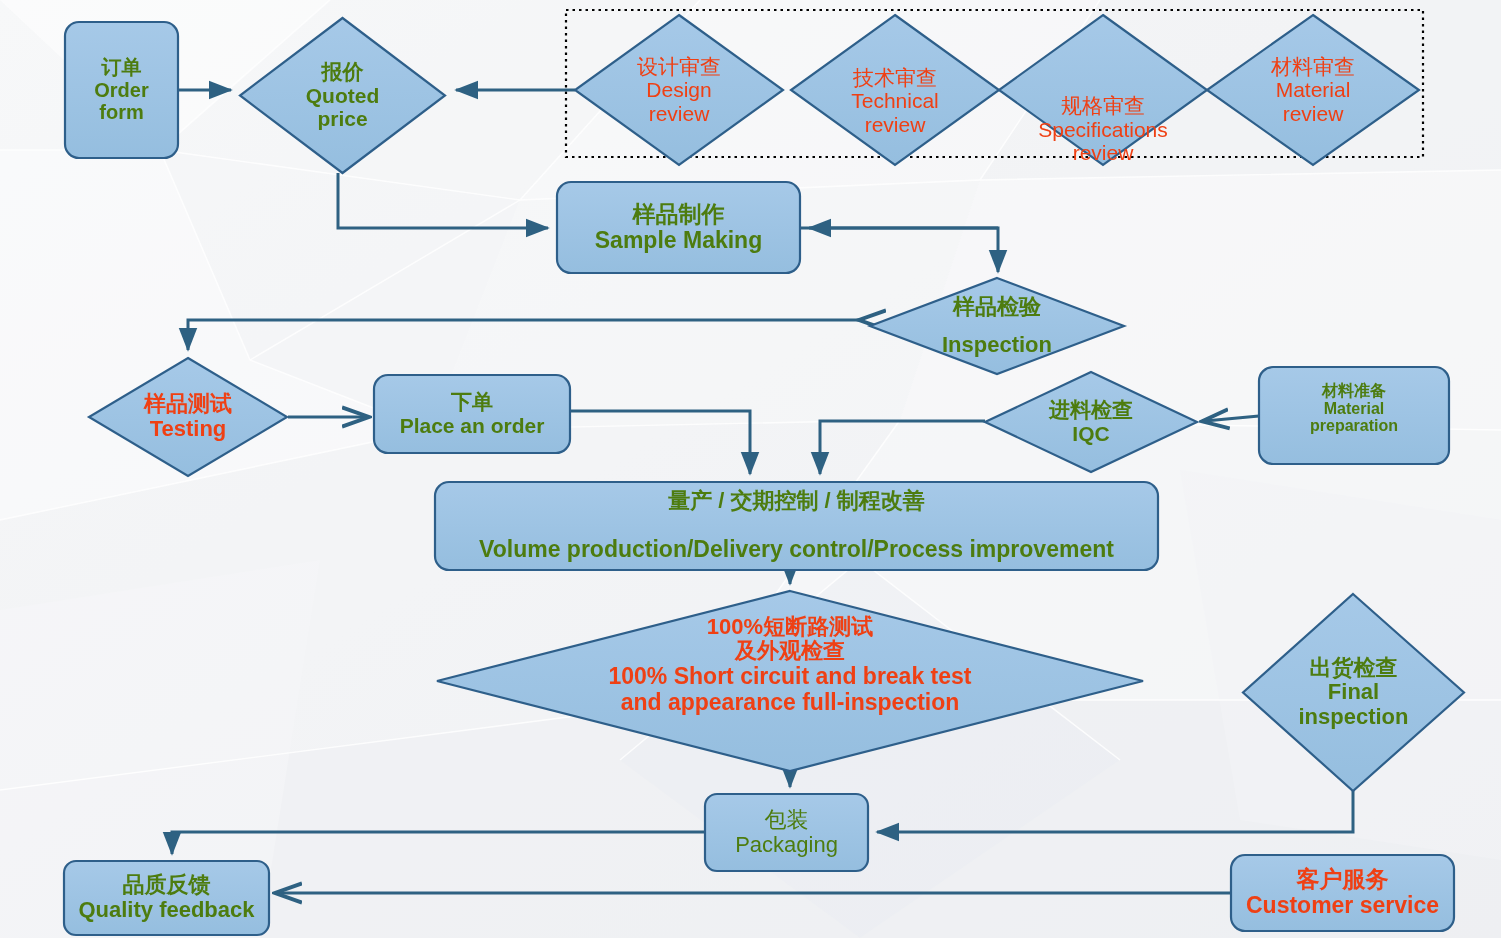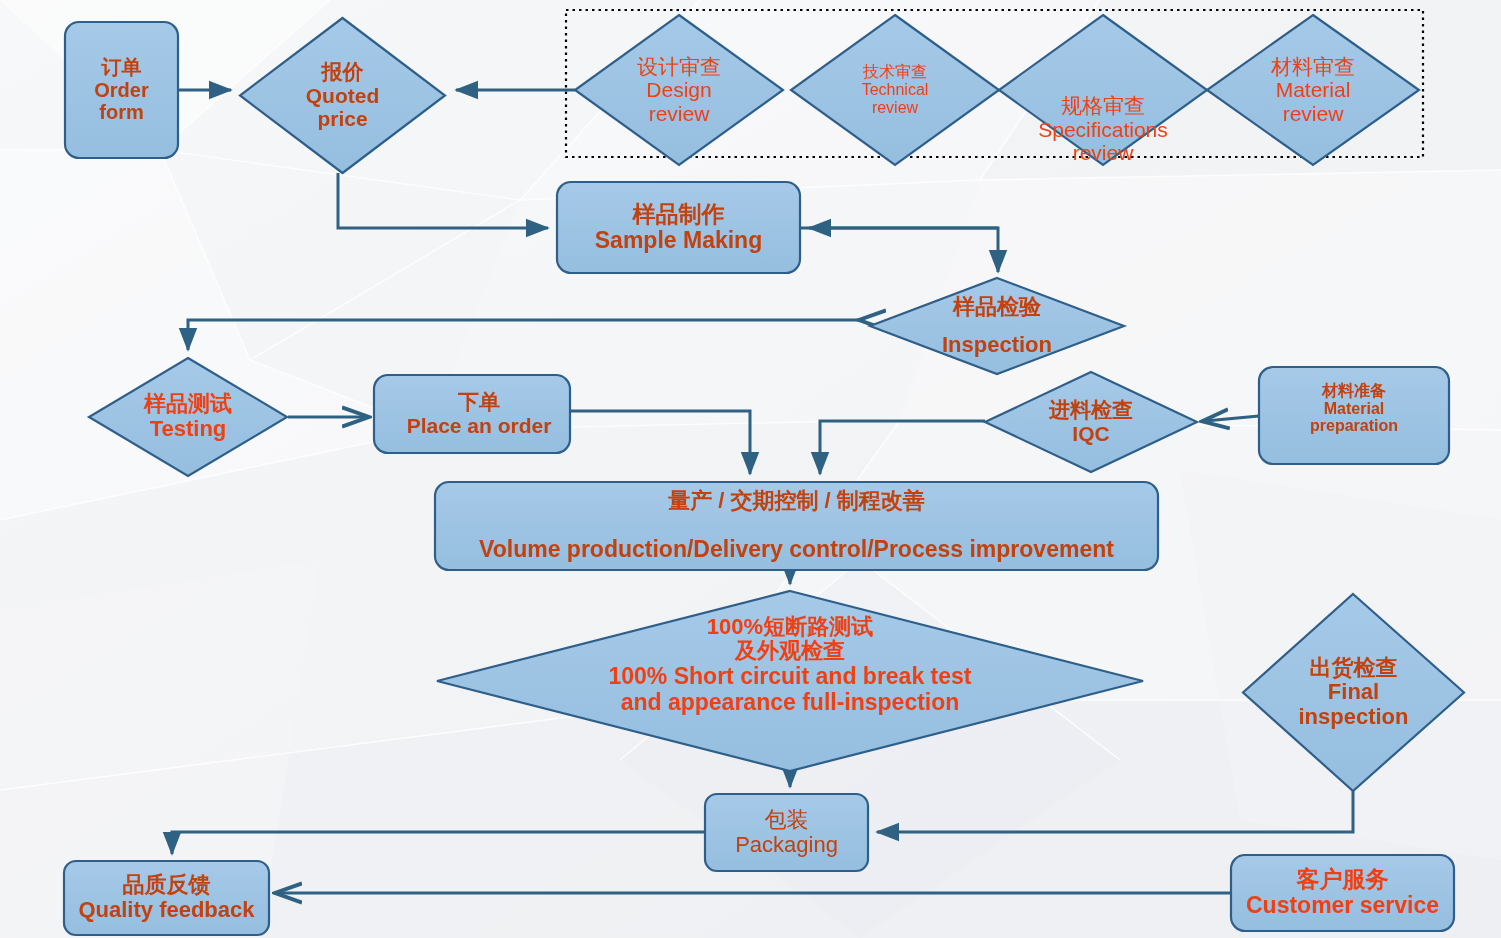--- a/index.html
+++ b/index.html
@@ -10,21 +10,21 @@
   }
   #stage{position:relative;width:1501px;height:938px;}
   #bg{position:absolute;inset:0;z-index:0;}
   #flow{position:absolute;inset:0;z-index:1;}
   .lbl{
     position:absolute;z-index:2;
     display:flex;flex-direction:column;align-items:center;justify-content:center;
     text-align:center;line-height:1.12;pointer-events:none;
   }
   .ln{display:block;white-space:nowrap;}
-  .navy{color:#c2410c;}
+  .navy{color:#4d7c0f;}
   .orange{color:#ef4014;}
   .b{font-weight:bold;}
   .n{font-weight:normal;}
 </style>
 </head>
 <body>
 
 <div id="stage">
 
   <svg id="bg" viewBox="0 0 1501 938" preserveAspectRatio="none">
@@ -155,21 +155,21 @@
     <span class="ln navy b">Quoted</span>
     <span class="ln navy b">price</span>
   </div>
 
   <div class="lbl" style="left:575px;top:15px;width:208px;height:150px;font-size:21px;text-align:center;">
     <span class="ln orange n">设计审查</span>
     <span class="ln orange n">Design</span>
     <span class="ln orange n">review</span>
   </div>
 
-  <div class="lbl" style="left:791px;top:15px;width:208px;height:150px;font-size:16px;">
+  <div class="lbl" style="left:791px;top:26px;width:208px;height:150px;font-size:21px;">
     <span class="ln orange n">技术审查</span>
     <span class="ln orange n">Technical</span>
     <span class="ln orange n">review</span>
   </div>
 
   <div class="lbl" style="left:995px;top:15px;width:216px;height:150px;font-size:21px;justify-content:flex-end;">
     <span class="ln orange n">规格审查</span>
     <span class="ln orange n">Specifications</span>
     <span class="ln orange n">review</span>
   </div>
@@ -188,21 +188,21 @@
   <div class="lbl" style="left:870px;top:278px;width:254px;height:96px;font-size:22px;gap:13px;">
     <span class="ln navy b">样品检验</span>
     <span class="ln navy b">Inspection</span>
   </div>
 
   <div class="lbl" style="left:89px;top:358px;width:198px;height:118px;font-size:22px;">
     <span class="ln orange b">样品测试</span>
     <span class="ln orange b">Testing</span>
   </div>
 
-  <div class="lbl" style="left:374px;top:375px;width:196px;height:78px;font-size:21px;padding-left:7px;">
+  <div class="lbl" style="left:374px;top:375px;width:196px;height:78px;font-size:21px;">
     <span class="ln navy b">下单</span>
     <span class="ln navy b">Place an order</span>
   </div>
 
   <div class="lbl" style="left:985px;top:372px;width:212px;height:100px;font-size:21px;">
     <span class="ln navy b">进料检查</span>
     <span class="ln navy b">IQC</span>
   </div>
 
   <div class="lbl" style="left:1259px;top:367px;width:190px;height:83px;font-size:16px;">

